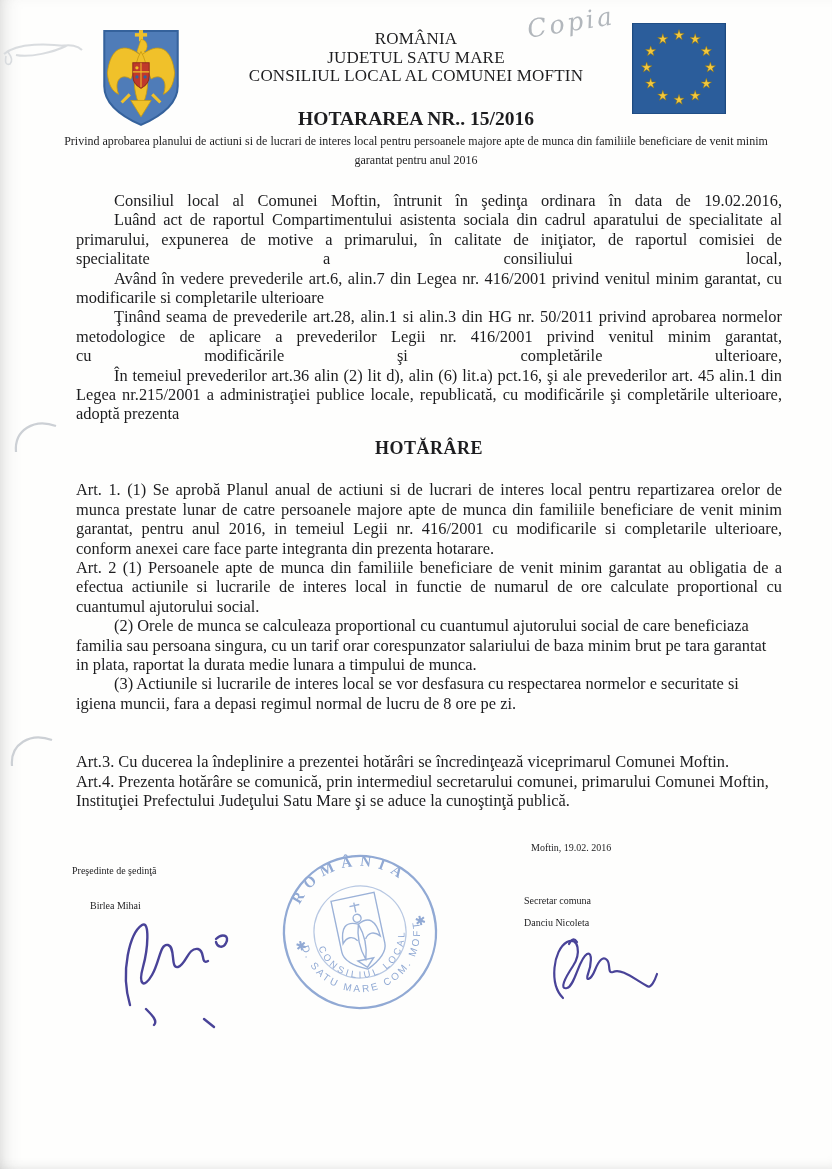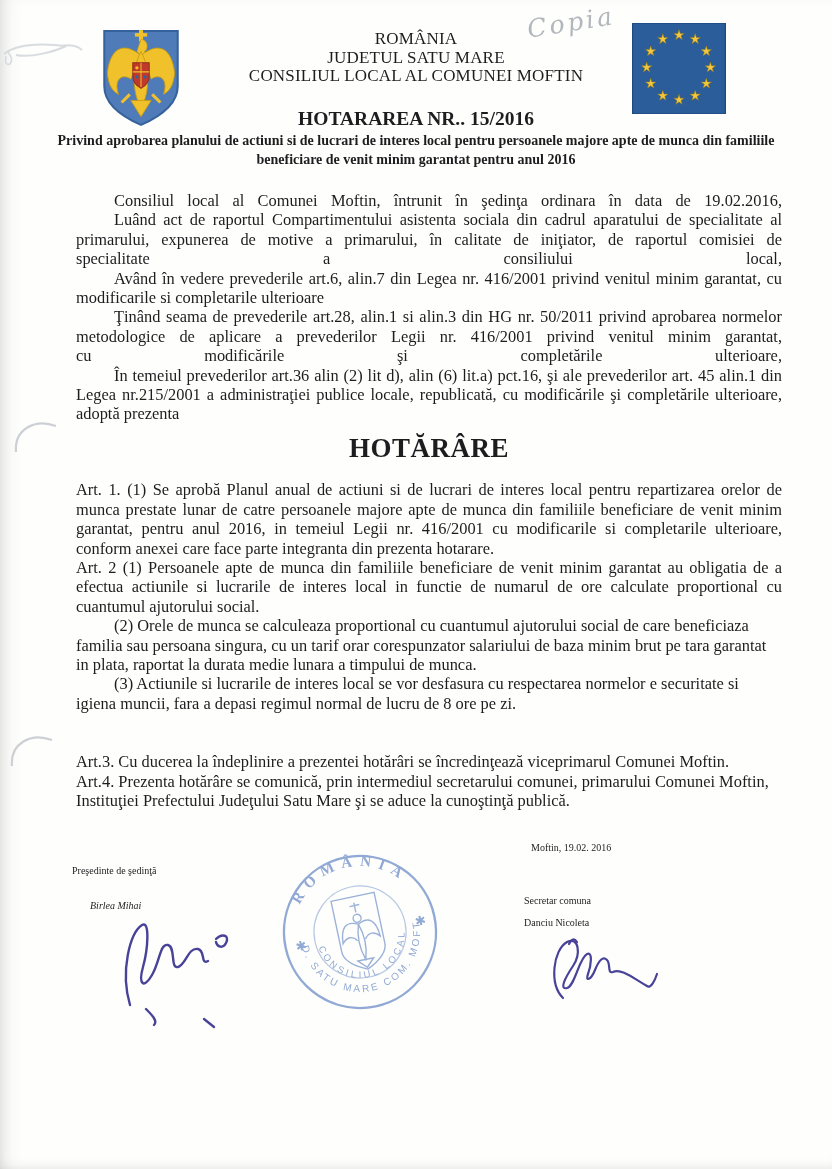--- a/index.html
+++ b/index.html
@@ -18,34 +18,34 @@
   .euflag{position:absolute;left:632px;top:23px;width:94px;height:91px;}
   .hdr{position:absolute;left:0;top:30px;width:100%;text-align:center;
        font-size:17px;line-height:18.6px;letter-spacing:.2px;}
   .copia{position:absolute;left:527px;top:8px;
          font-family:"DejaVu Serif",serif;font-style:italic;
          font-size:25px;color:#b2b7bc;transform:rotate(-9deg);letter-spacing:3px;}
   .penmark{position:absolute;left:0;top:24px;}
   
   .titleblock{position:absolute;left:0;top:108px;width:100%;text-align:center;}
   .docnum{font-weight:bold;font-size:19.5px;line-height:21px;}
-  .docsubject{font-weight:bold;font-size:14px;line-height:18.6px;max-width:742px;margin:3px auto 0;}
+  .docsubject{font-weight:normal;font-size:12px;line-height:18.6px;max-width:742px;margin:3px auto 0;}
   
   .main{position:absolute;left:76px;top:191px;width:706px;font-size:16.4px;line-height:19.4px;}
   .main p{margin:0;}
   .ind{text-indent:38px;}
   .just{text-align:justify;}
   .justall{text-align:justify;text-align-last:justify;}
-  .decision{font-weight:bold;font-size:27px;text-align:center;margin:15px 0 22px 0 !important;letter-spacing:.5px;}
+  .decision{font-weight:bold;font-size:18px;text-align:center;margin:15px 0 22px 0 !important;letter-spacing:.5px;}
   .gap{height:39px;}
   
   .abs{position:absolute;font-size:10px;line-height:19.4px;}
   .placedate{left:531px;top:838px;}
   .prestitle{left:72px;top:861px;}
-  .presname{left:90px;top:896px;font-style:italic;}
+  .presname{left:90px;top:896px;}
   .sectitle{left:524px;top:891px;}
   .secname{left:524px;top:913px;}
   .stamp{position:absolute;left:278px;top:848px;width:164px;height:168px;}
   .sig{position:absolute;}
   .sigleft{left:100px;top:905px;width:170px;height:125px;}
   .sigright{left:535px;top:928px;width:140px;height:90px;}
   .arcmark{position:absolute;}
 </style>
 </head>
 <body>

